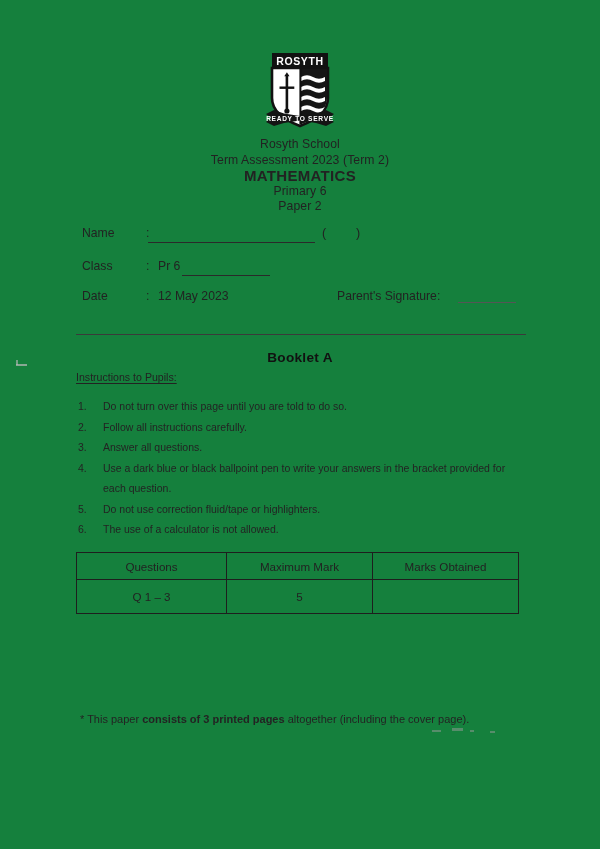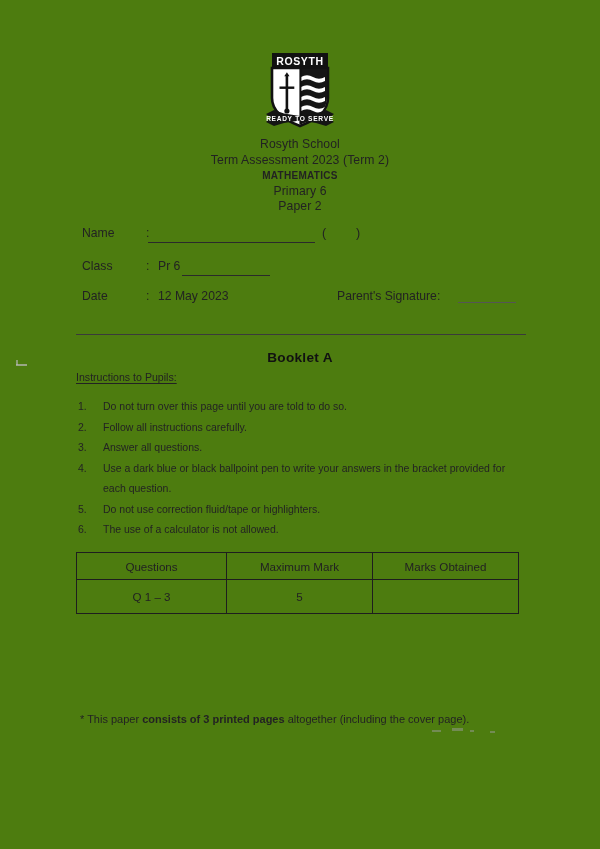--- a/index.html
+++ b/index.html
@@ -10,21 +10,21 @@
   }
   body {
     font-family: "Liberation Sans", sans-serif;
     color: #1a1a1a;
     -webkit-font-smoothing: antialiased;
   }
   .page {
     position: relative;
     width: 600px;
     height: 849px;
-    background: #4d7c0f;
+    background: #15803d;
     overflow: hidden;
   }
 
   
   .crest-wrap {
     position: absolute;
     left: 0;
     top: 50px;
     width: 600px;
     height: 88px;
@@ -47,21 +47,21 @@
     text-align: center;
     line-height: 15.5px;
   }
   .title-line {
     font-size: 12.2px;
     letter-spacing: 0.1px;
     color: #222;
   }
   .title-line.subject {
     font-weight: bold;
-    font-size: 10px;
+    font-size: 15px;
     letter-spacing: 0.3px;
   }
 
   
   .field-row {
     position: absolute;
     font-size: 12.2px;
     color: #222;
     white-space: nowrap;
   }

